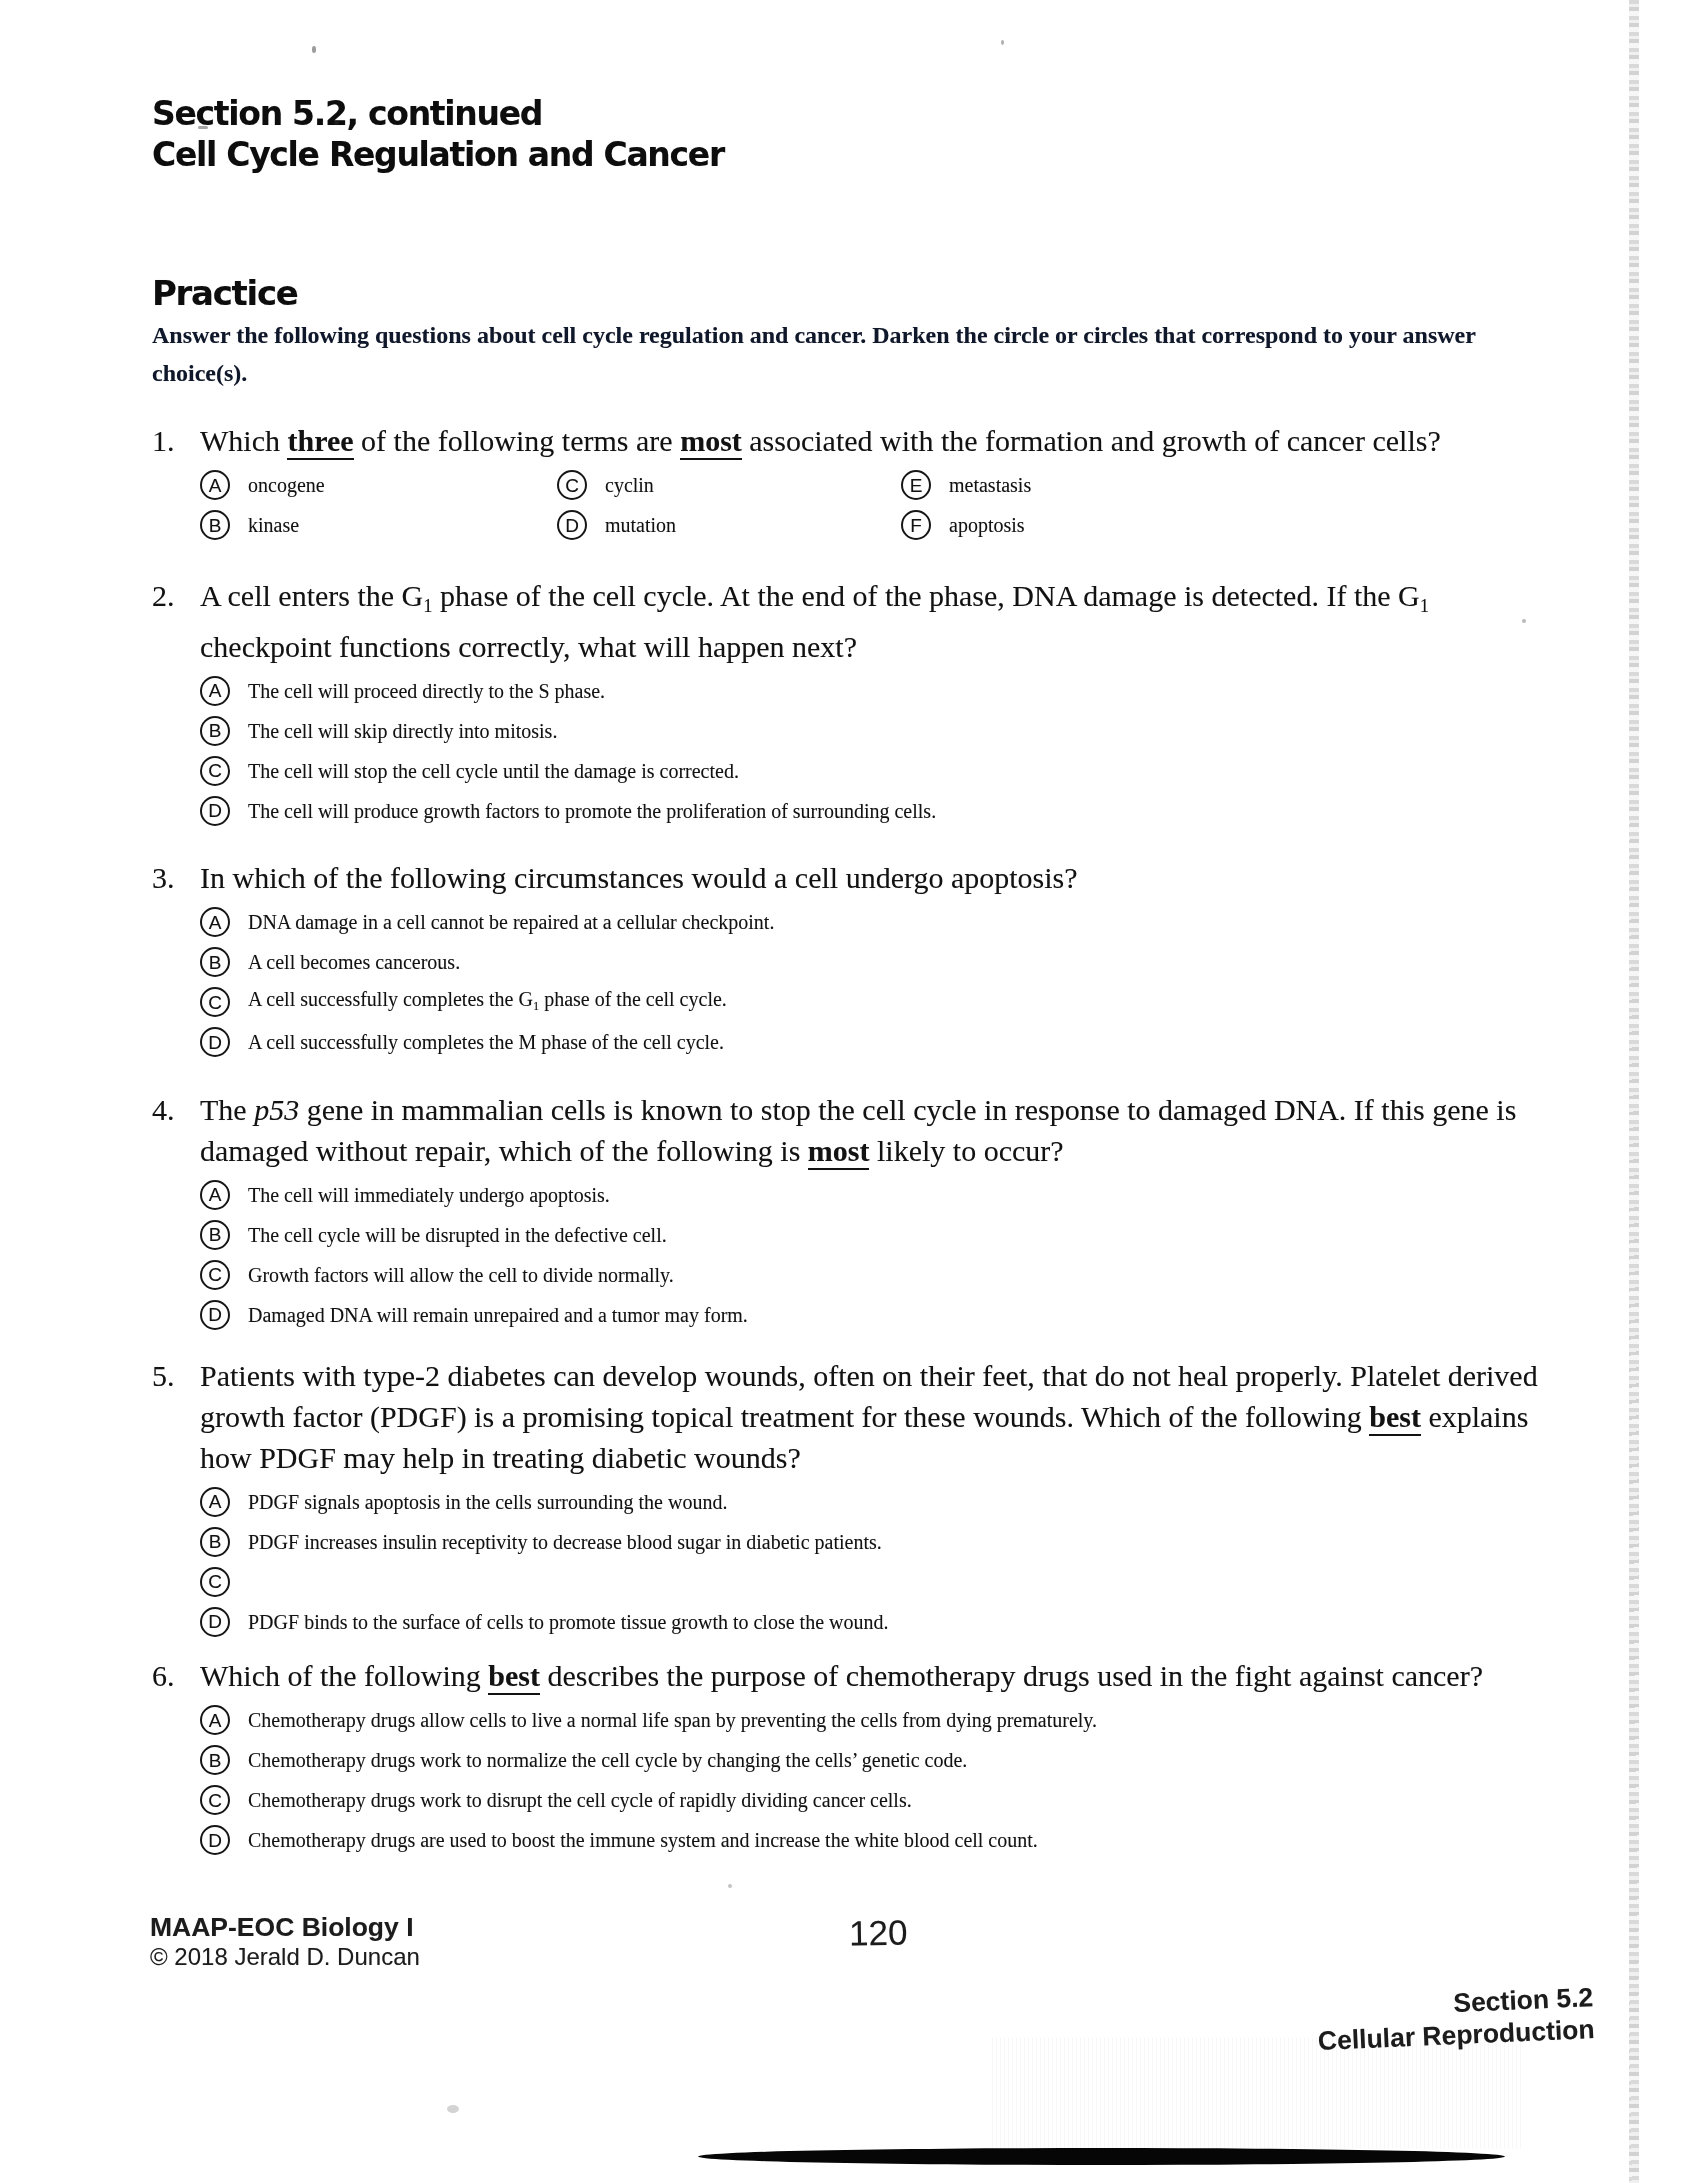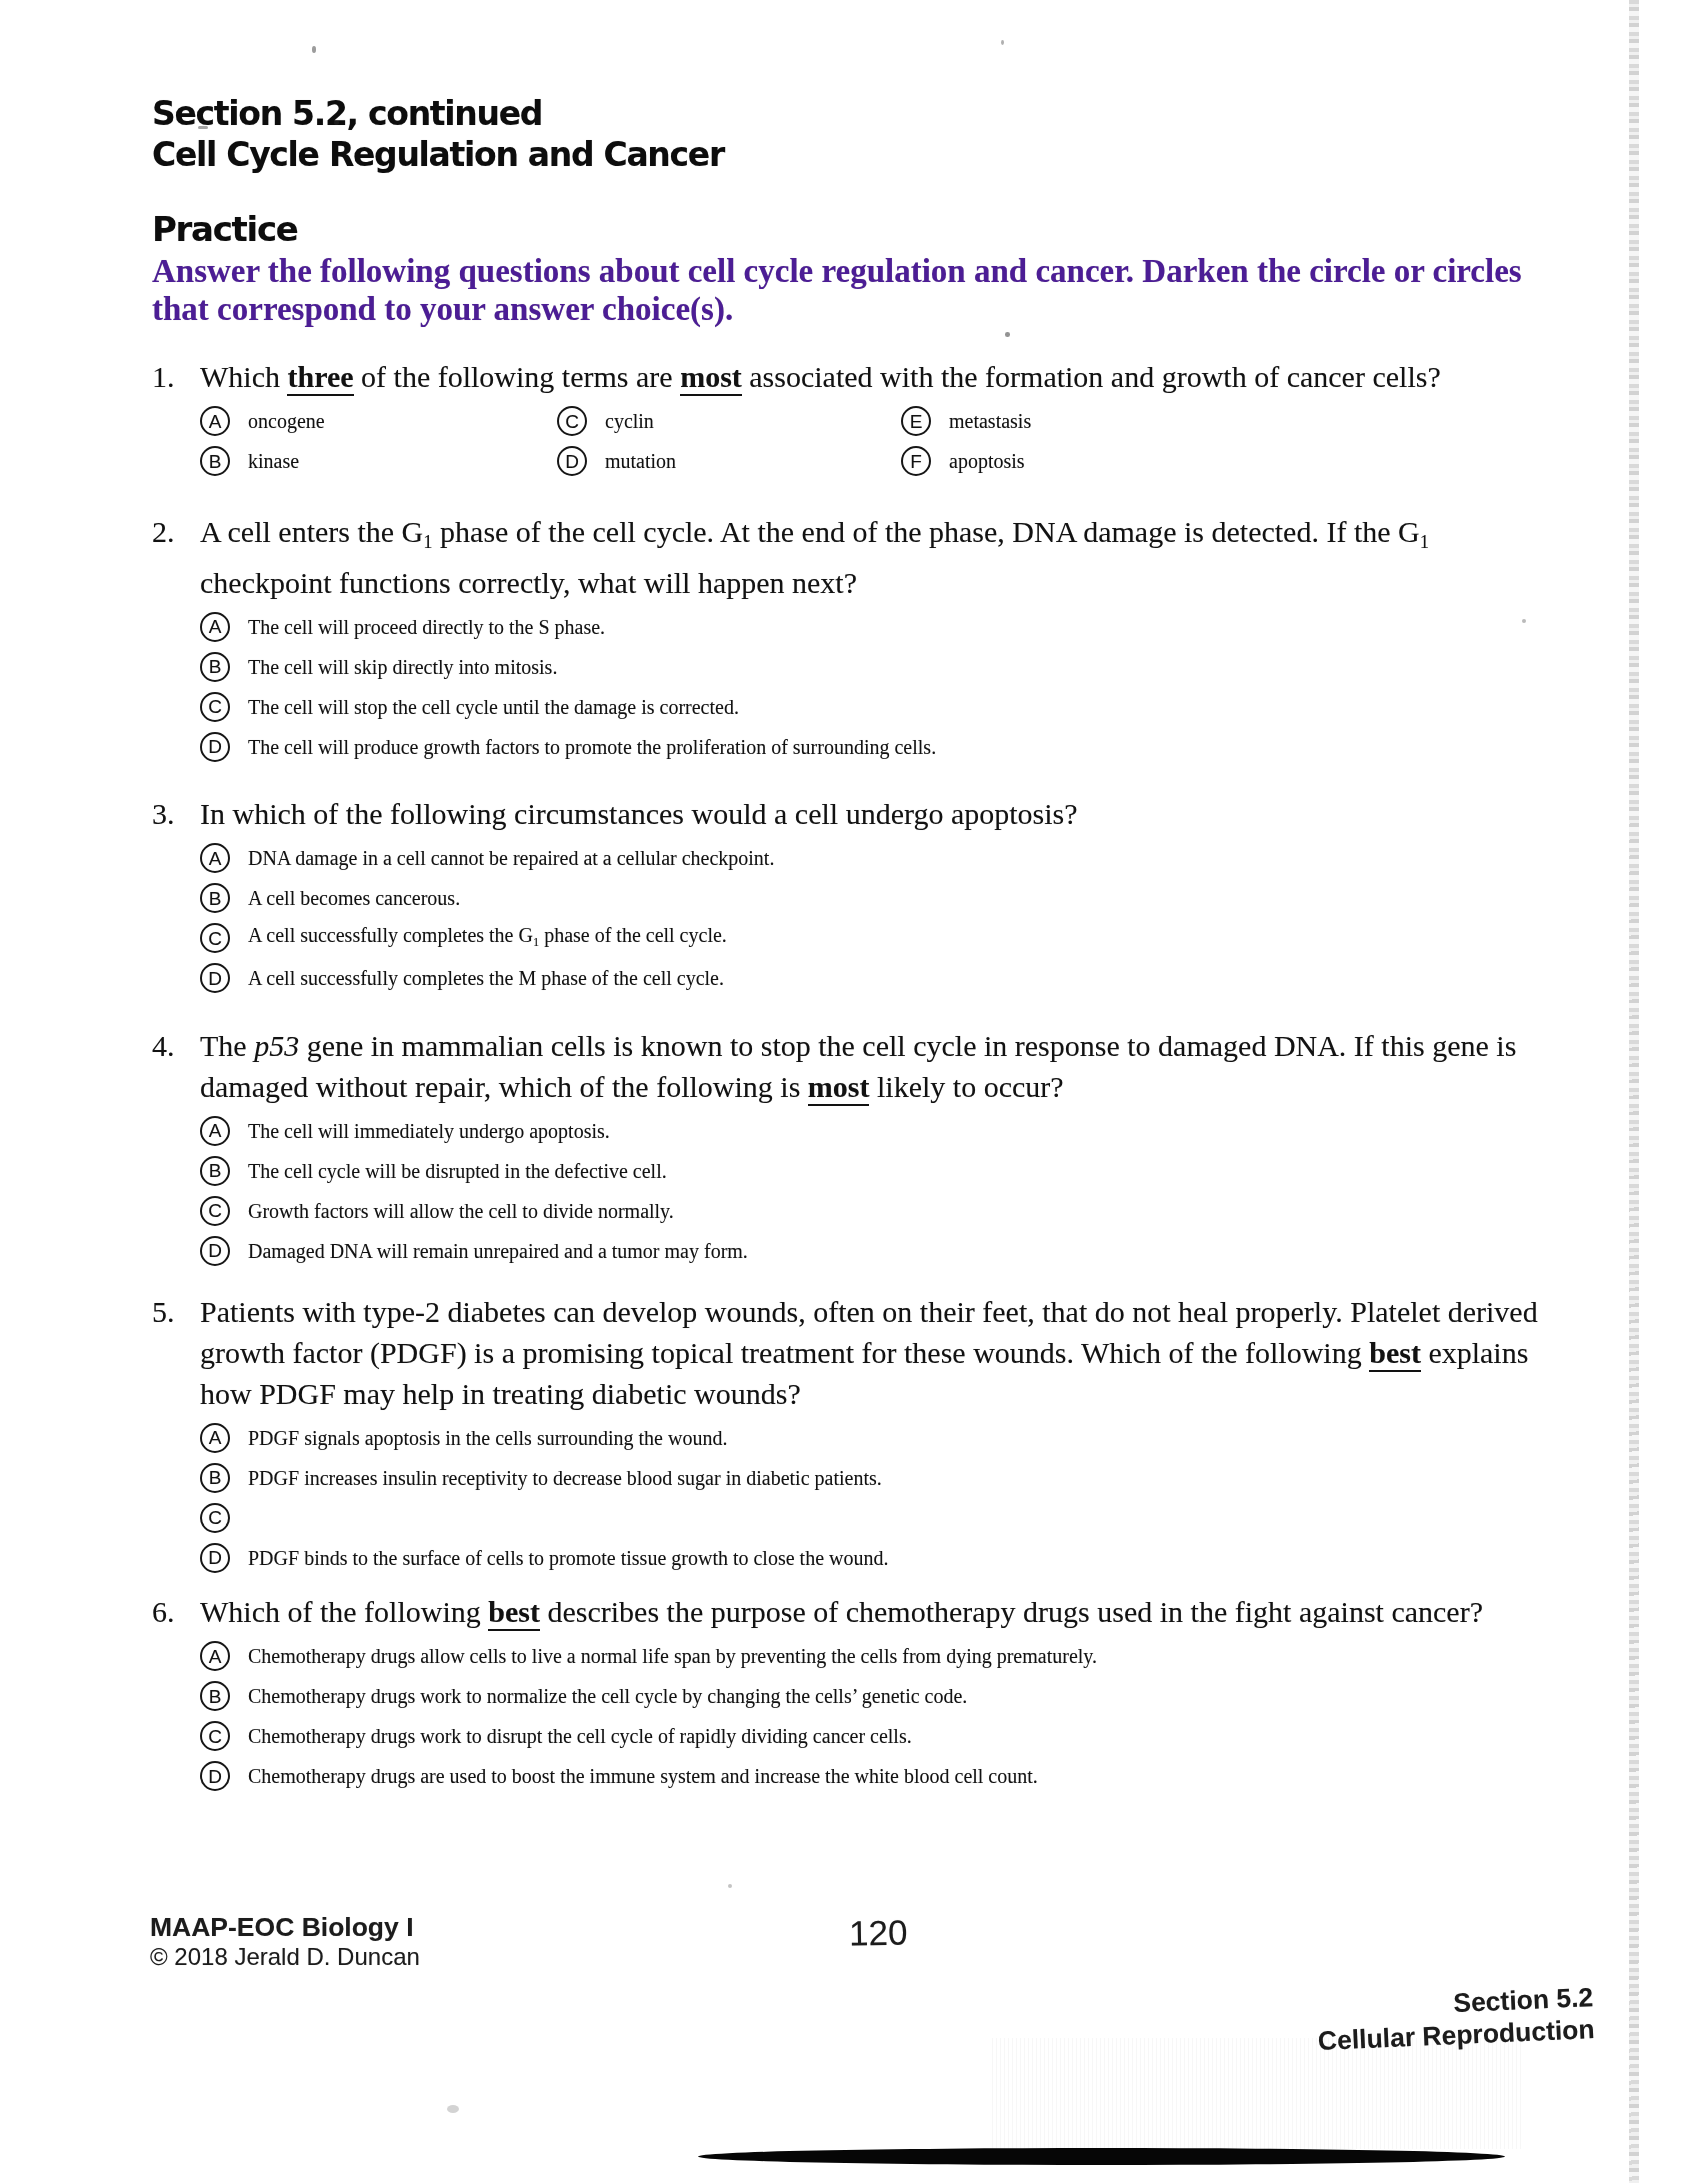--- a/index.html
+++ b/index.html
@@ -15,28 +15,28 @@
   
   .content { position:absolute; left:152px; top:93px; width:1389px; }
 
   .hdr-line {
     font-family:"DejaVu Sans","Liberation Sans",sans-serif;
     font-weight:700; font-size:33px; line-height:41px;
     letter-spacing:-1.3px; color:#0d0d0d;
   }
 
   .practice-title {
-    margin:32px 0 0 0;
+    margin:96px 0 0 0;
     font-family:"DejaVu Sans","Liberation Sans",sans-serif;
     font-weight:700; font-size:34px; line-height:44px;
     letter-spacing:-1.3px; color:#0d0d0d;
   }
   .instructions {
     margin:1.3px 0 0 0;
-    font-weight:700; font-size:33px; line-height:38px; color:#4c1d95;
+    font-weight:700; font-size:24px; line-height:38px; color:#0f172a;
     width:1389px;
   }
 
   
   .question { display:flex; margin-top:28px; }
   .question.q2 { margin-top:30px; }
   .question.q3 { margin-top:26.5px; }
   .question.q4 { margin-top:26.5px; }
   .question.q5 { margin-top:20px; }
   .question.q6 { margin-top:13.2px; }

